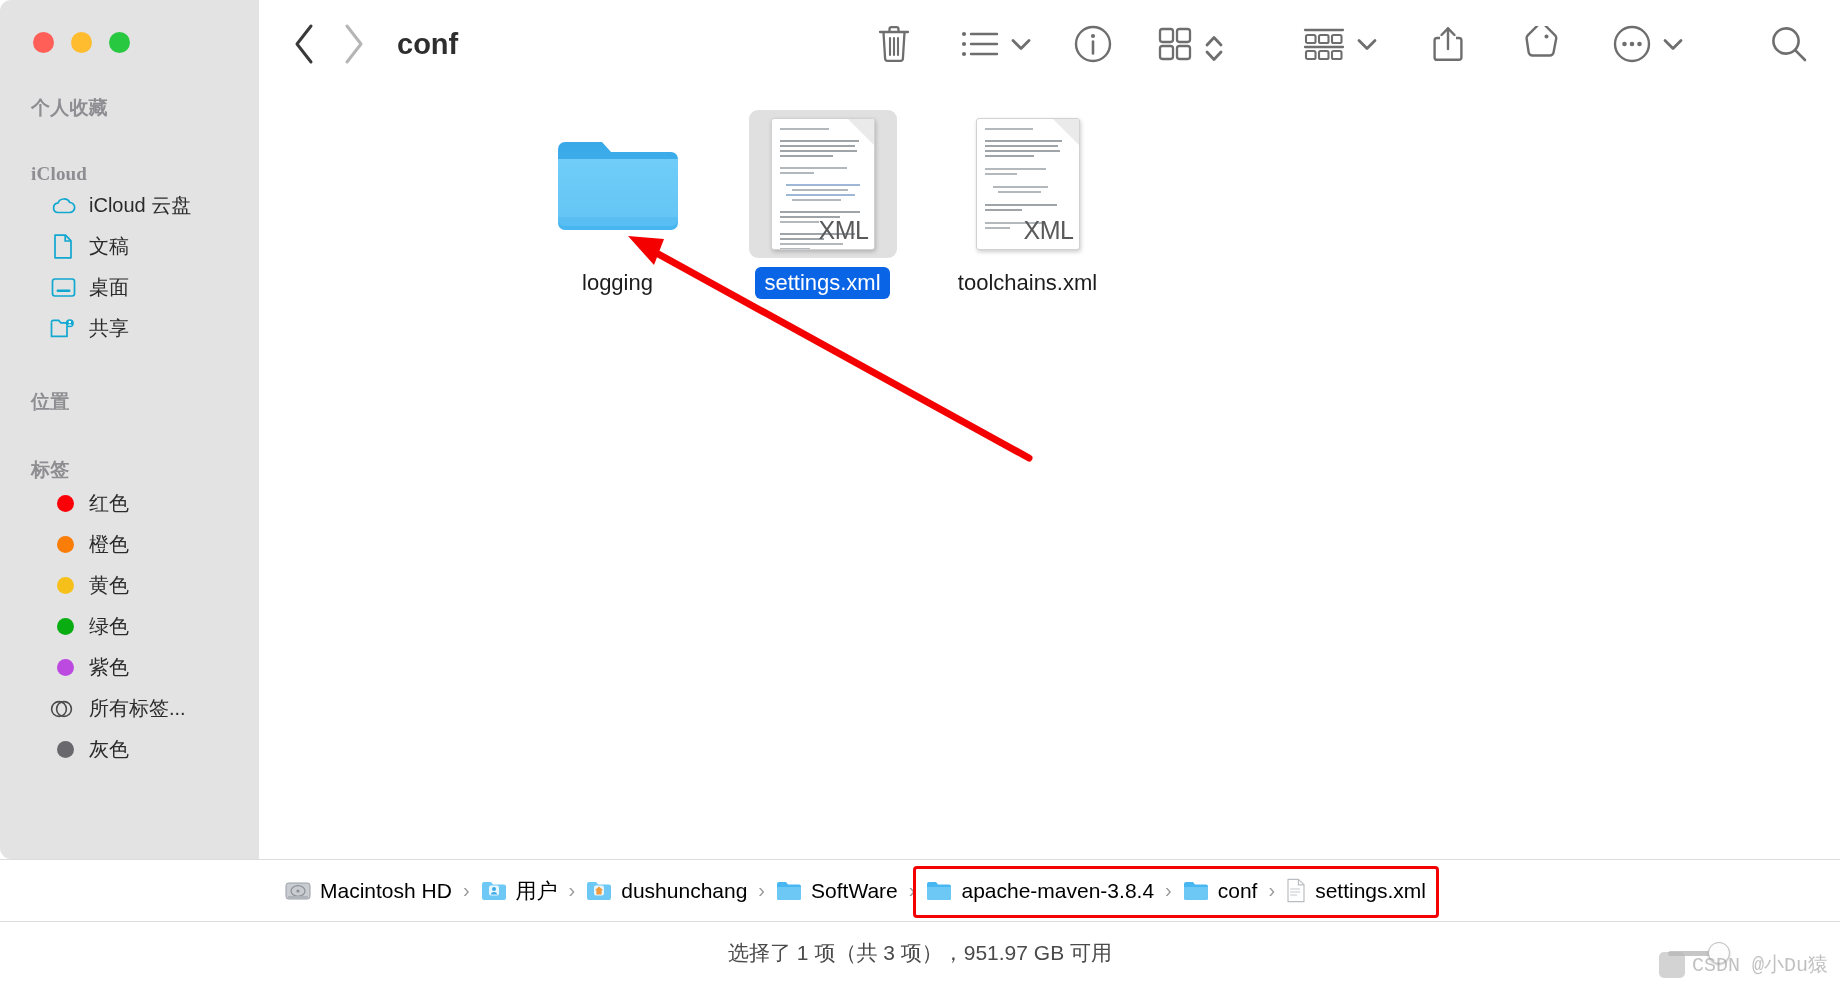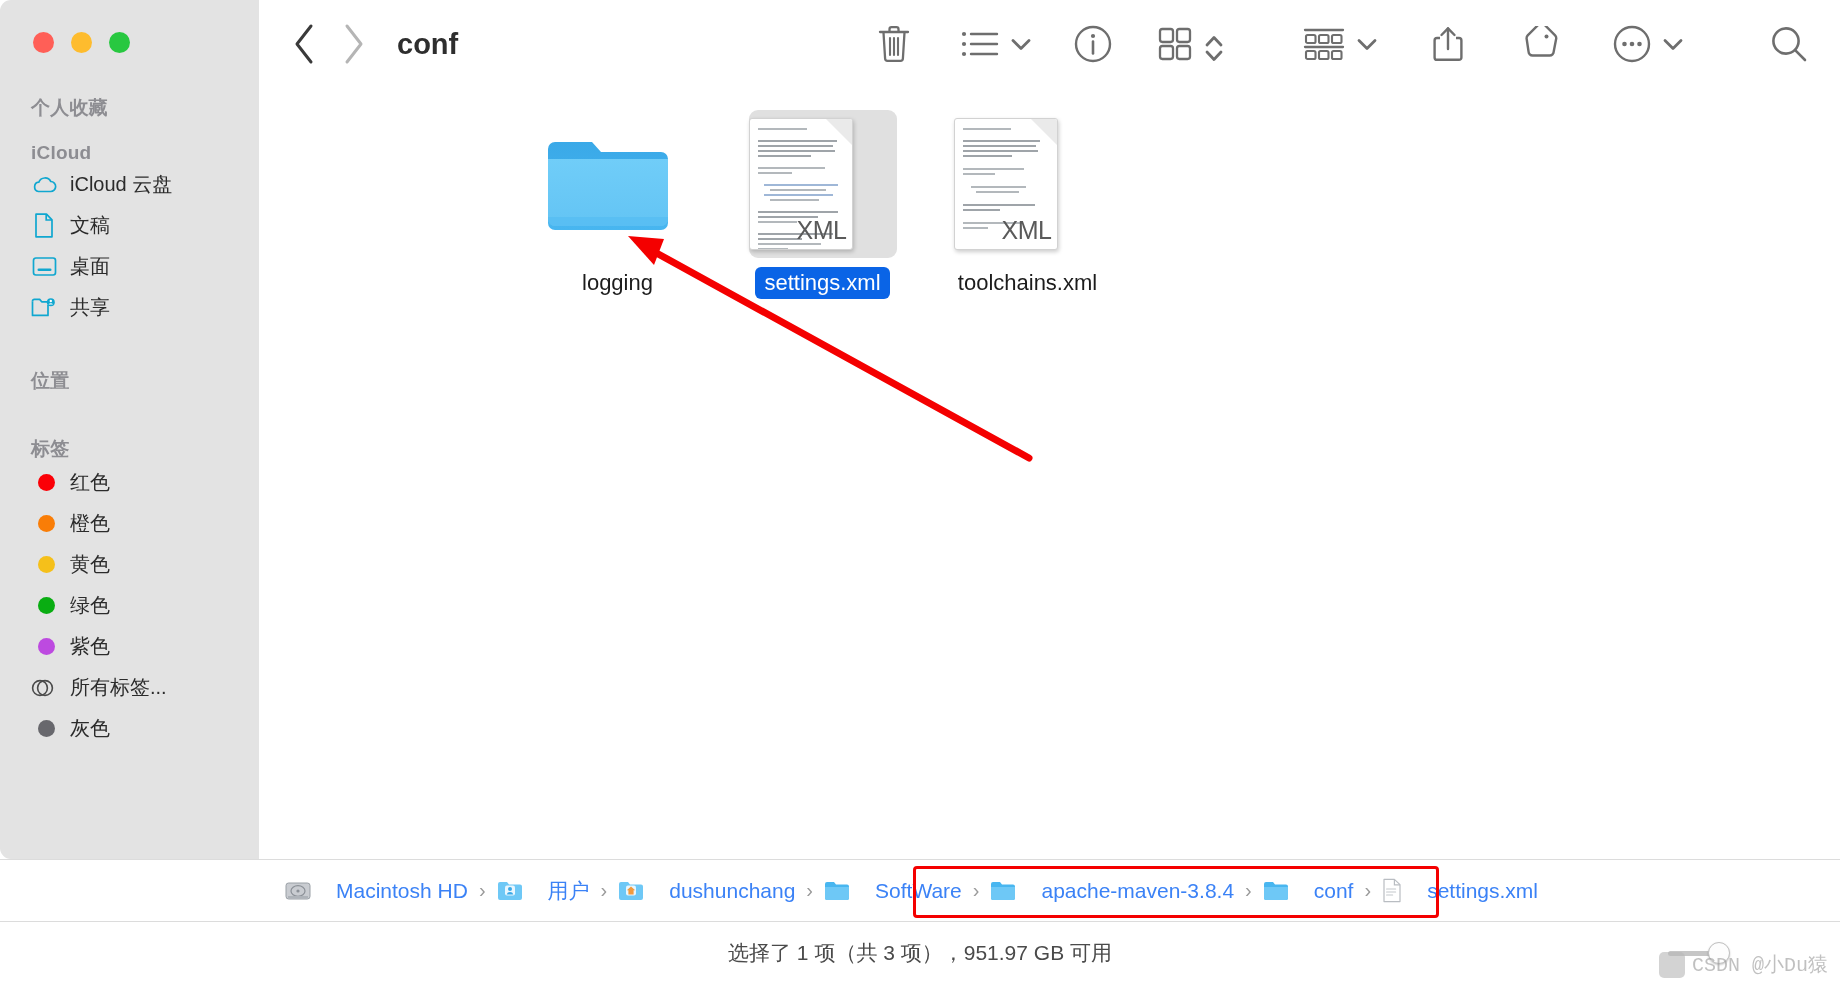--- a/index.html
+++ b/index.html
@@ -41,21 +41,21 @@
   .sb-group-title {
     font-size: 19px;
     font-weight: bold;
     color: #8d8d92;
     padding: 0 12px 0 31px;
     letter-spacing: .2px;
   }
   .sb-item {
     display: flex; align-items: center;
     height: 41px;
-    padding-left: 31px;
+    padding-left: 50px;
     gap: 13px;
     font-size: 20px;
     color: #2b2b2b;
     cursor: default;
   }
   .sb-item .ic { width: 26px; height: 26px; display:flex; align-items:center; justify-content:center; flex:0 0 26px;}
   .dot { width: 17px; height: 17px; border-radius: 50%; margin-left: 4px; }
   .sb-label { white-space: nowrap; }
 
   
@@ -103,21 +103,21 @@
     padding-left: 256px;
     gap: 0;
   }
   .file-cell {
     width: 205px;
     display: flex; flex-direction: column; align-items: center;
     cursor: default;
   }
   .thumb-wrap {
     width: 148px; height: 148px;
-    display: flex; align-items: center; justify-content: flex-start;
+    display: flex; align-items: center; justify-content: center;
     border-radius: 9px;
   }
   .thumb-wrap.selected-bg { background: #e0e0e0; }
   .file-label {
     margin-top: 9px;
     font-size: 22px;
     color: #1c1c1c;
     padding: 3px 9px;
     border-radius: 6px;
     white-space: nowrap;
@@ -166,21 +166,21 @@
   #pathbar {
     flex: 0 0 62px;
     height: 62px;
     border-top: 1px solid #dcdcdc;
     display: flex; align-items: center;
     padding-left: 285px;
     background: #ffffff;
     position: relative;
   }
   .crumb { display: flex; align-items: center; gap: 9px; cursor: default; }
-  .crumb-label { font-size: 21px; color: #3b82f6; white-space: nowrap; margin-left: 16px; }
+  .crumb-label { font-size: 21px; color: #000000; white-space: nowrap; }
   .crumb-sep { font-size: 20px; color: #9a9a9a; margin: 0 11px; }
   .mini-folder { width: 26px; height: 21px; flex: 0 0 26px; }
   .mini-hd { width: 26px; height: 22px; flex: 0 0 26px; }
   .mini-doc { width: 20px; height: 25px; flex: 0 0 20px; }
   #path-highlight {
     position: absolute;
     border: 3px solid #f40000;
     border-radius: 4px;
     pointer-events: none;
   }
@@ -232,21 +232,21 @@
     <div id="sidebar">
 
       <div id="traffic-lights">
         <div class="light red"></div>
         <div class="light yellow"></div>
         <div class="light green"></div>
       </div>
 
       <div class="sb-group-title" style="margin-top:42px;">个人收藏</div>
 
-      <div class="sb-group-title" style="margin-top:21px;">iCloud</div>
+      <div class="sb-group-title" style="margin-top:42px;font-family:Liberation Serif, serif;">iCloud</div>
 
       <div class="sb-item">
         <span class="ic">
           <svg width="25" height="19" viewBox="0 0 25 19">
               <path d="M6.5 16.5h12a5 5 0 0 0 .3-10A6.6 6.6 0 0 0 6.8 7.2 4.7 4.7 0 0 0 6.5 16.5z" fill="none" stroke="#10a7d0" stroke-width="1.7" stroke-linejoin="round"></path>
             </svg>
         </span>
         <span class="sb-label">iCloud 云盘</span>
       </div>
 

